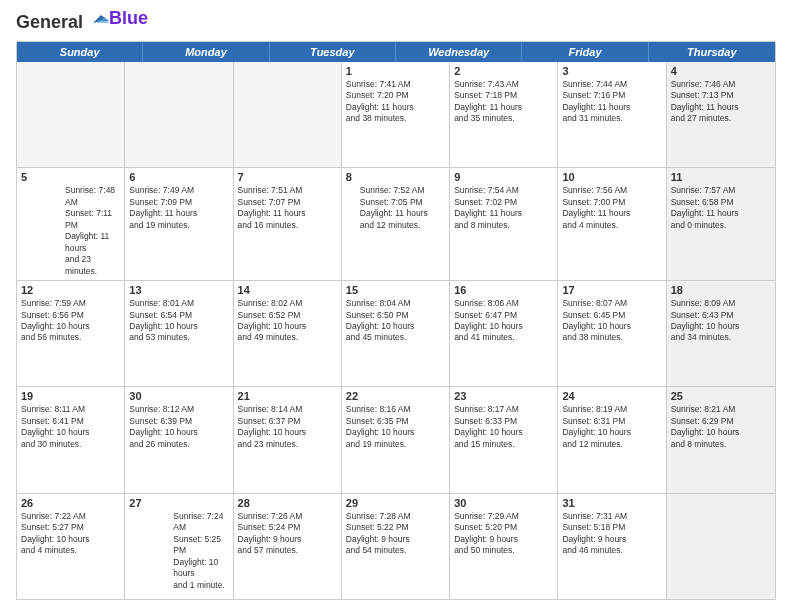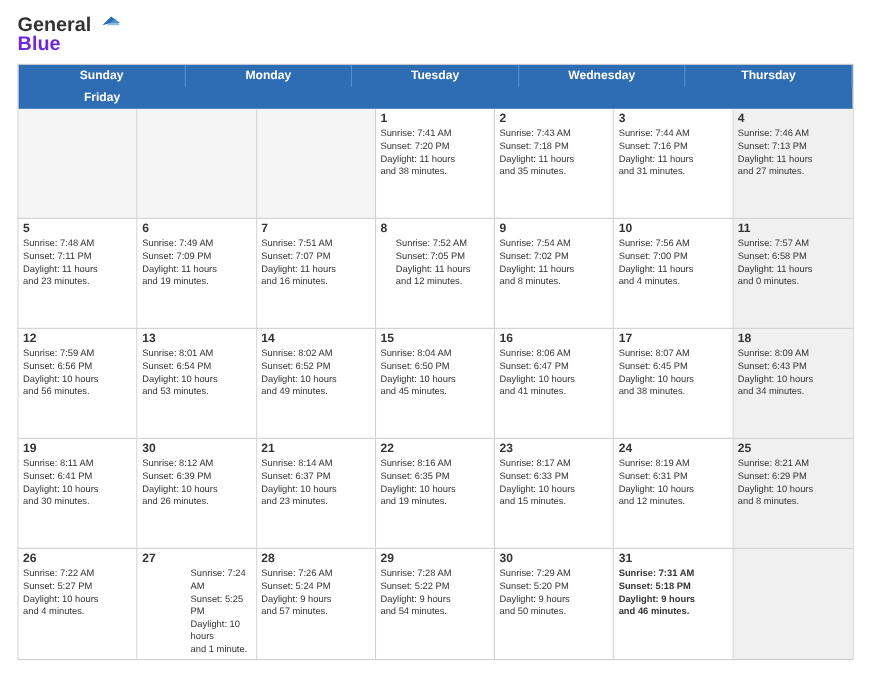--- a/index.html
+++ b/index.html
@@ -19,21 +19,21 @@
       padding: 12px 16px 12px 16px;
     }
     .header {
       display: flex;
       justify-content: space-between;
       align-items: flex-start;
       margin-bottom: 8px;
     }
     .logo {
       display: flex;
-      flex-direction: column;
+      flex-direction: row;
       align-items: flex-start;
     }
     .logo-row {
       display: flex;
       align-items: center;
       gap: 2px;
     }
     .title-area {
       text-align: right;
     }
@@ -48,22 +48,23 @@
       color: #555;
     }
     .calendar {
       flex: 1;
       display: flex;
       flex-direction: column;
       border: 1px solid #ccc;
     }
     .cal-header {
       display: grid;
-      grid-template-columns: repeat(5, 1fr);
+      grid-template-columns: repeat(6, 1fr);
       background: #2e6db4;
+      font-style: italic;
     }
     .cal-header-cell {
       color: #fff;
       font-size: 11px;
       font-weight: bold;
       text-align: center;
       padding: 4px 2px;
       border-right: 1px solid #5590cc;
     }
     .cal-header-cell:last-child { border-right: none; }
@@ -124,22 +125,22 @@
       <div class="location"></div>
     </div>
   </div>
 
   <div class="calendar">
     <div class="cal-header">
     <div class="cal-header-cell">Sunday</div>
         <div class="cal-header-cell">Monday</div>
         <div class="cal-header-cell">Tuesday</div>
         <div class="cal-header-cell">Wednesday</div>
+        <div class="cal-header-cell">Friday</div>
         <div class="cal-header-cell">Thursday</div>
-        <div class="cal-header-cell">Friday</div>
       </div>
     <div class="cal-body">
     <div class="cal-row">
           <div class="cal-cell empty"></div>
           <div class="cal-cell empty"></div>
           <div class="cal-cell empty"></div>
           <div class="cal-cell">
             <span class="day-num">1</span>
             <div class="cell-text" style="white-space: pre-line;">Sunrise: 7:41 AM
 Sunset: 7:20 PM
@@ -164,21 +165,21 @@
             <span class="day-num">4</span>
             <div class="cell-text" style="white-space: pre-line;">Sunrise: 7:46 AM
 Sunset: 7:13 PM
 Daylight: 11 hours
 and 27 minutes.</div>
           </div>
         </div>
         <div class="cal-row">
           <div class="cal-cell">
             <span class="day-num">5</span>
-            <div class="cell-text" style="white-space: pre-line;">Sunrise: 7:48 AM
+            <div class="cell-text" style="white-space: pre-line; margin-left: 44px;">Sunrise: 7:48 AM
 Sunset: 7:11 PM
 Daylight: 11 hours
 and 23 minutes.</div>
           </div>
           <div class="cal-cell">
             <span class="day-num">6</span>
             <div class="cell-text" style="white-space: pre-line;">Sunrise: 7:49 AM
 Sunset: 7:09 PM
 Daylight: 11 hours
 and 19 minutes.</div>
@@ -352,21 +353,21 @@
           </div>
           <div class="cal-cell">
             <span class="day-num">30</span>
             <div class="cell-text" style="white-space: pre-line;">Sunrise: 7:29 AM
 Sunset: 5:20 PM
 Daylight: 9 hours
 and 50 minutes.</div>
           </div>
           <div class="cal-cell">
             <span class="day-num">31</span>
-            <div class="cell-text" style="white-space: pre-line; font-weight: bold;">Sunrise: 7:31 AM
+            <div class="cell-text" style="white-space: pre-line;">Sunrise: 7:31 AM
 Sunset: 5:18 PM
 Daylight: 9 hours
 and 46 minutes.</div>
           </div>
           <div class="cal-cell empty shaded"></div>
         </div>
       </div>
   </div>
 </div>
 

